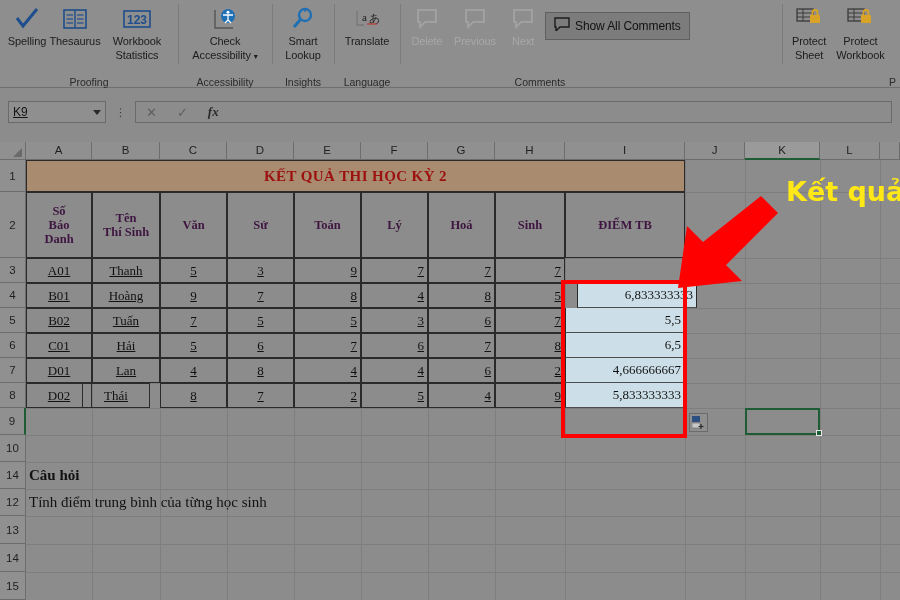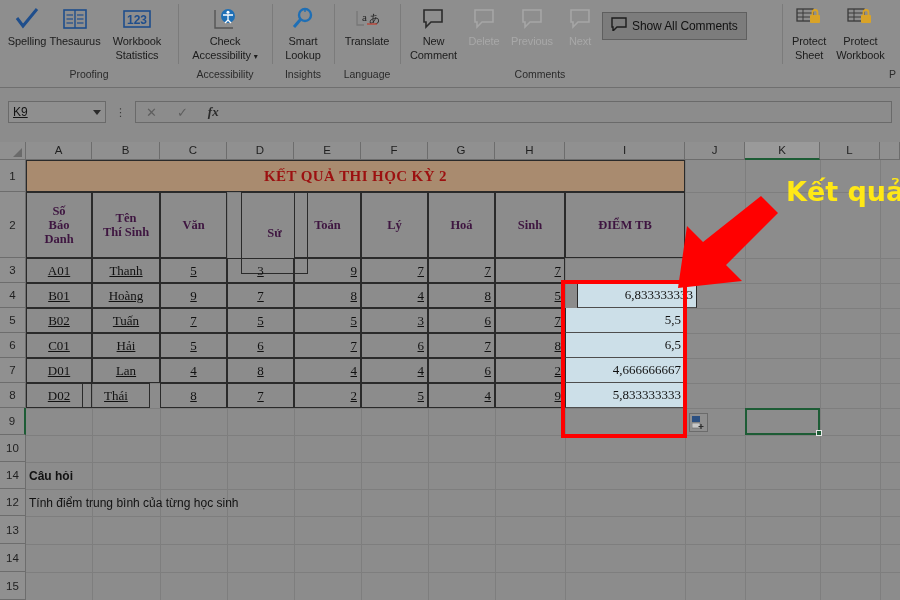--- a/index.html
+++ b/index.html
@@ -29,21 +29,21 @@
     display: flex; flex-direction: column; align-items: center;
     padding: 2px 5px; min-width: 44px; cursor: default;
   }
   .rib-ico { height: 30px; display: flex; align-items: center; justify-content: center; }
   .rib-lbl {
     font-size: 11px; color: #1c1c1c; text-align: center; line-height: 12.5px;
     margin-top: 1px; letter-spacing: -0.1px;
   }
   .rib-lbl.dim { color: #a8a8a8; }
   .grp-name {
-    position: absolute; bottom: 8px; left: 0; width: 100%;
+    position: absolute; bottom: 0; left: 0; width: 100%;
     text-align: center; font-size: 10.5px; color: #2b2b2b;
   }
   .toggle-btn {
     display: flex; align-items: center; gap: 5px;
     border: 1px solid #5f5f5f; background: #7c7c7c;
     padding: 4px 8px; margin-top: 10px; cursor: default;
   }
   .toggle-btn .rib-lbl { font-size: 12px; margin: 0; color: #111; }
 
   
@@ -125,21 +125,21 @@
     color: #3e1540; font-family: "Liberation Serif", serif; font-weight: bold;
     font-size: 12.5px; flex-direction: column; justify-content: center; line-height: 14px;
   }
   .data-cell { font-family: "Liberation Serif", serif; font-size: 13px; color: #111; text-decoration: underline; }
   .res-cell {
     background: #ccdfe8; font-family: "Liberation Serif", serif;
     font-size: 13px; color: #111;
     border-left: 1px solid #2a2a2a; border-right: 1px solid #2a2a2a;
     border-bottom: 1px solid #4d4d4d;
   }
-  .note-cell { font-family: Liberation Sans, sans-serif; font-size: 12px; color: #111; }
+  .note-cell { font-family: Liberation Serif, serif; font-size: 15px; color: #111; }
   .note-cell.bold { font-weight: bold; }
 
   
   .sel-cell {
     position: absolute; border: 2px solid #1d5c35; background: transparent;
   }
   .fill-handle {
     position: absolute; width: 6px; height: 6px; background: #1d5c35;
     border: 1px solid #e8e8e8;
   }
@@ -258,29 +258,20 @@
               </svg>
             </div>
             <div class="rib-lbl">Translate</div>
           </div>
         </div>
         <div class="grp-name">Language</div>
       </div>
 
       <div class="rib-group" style="width:382px">
         <div class="rib-items">
-          <div class="rib-btn">
-            <div class="rib-ico">
-              <svg width="26" height="24" viewBox="0 0 26 24">
-                <path d="M4 3 h18 v12 h-11 l-5 5 v-5 h-2 z" fill="none" stroke="#2b2b2b" stroke-width="1.6"></path>
-              </svg>
-            </div>
-            <div class="rib-lbl">New</div>
-            <div class="rib-lbl">Comment</div>
-          </div>
           <div class="rib-btn">
             <div class="rib-ico">
               <svg width="26" height="24" viewBox="0 0 26 24">
                 <path d="M4 3 h18 v12 h-11 l-5 5 v-5 h-2 z" fill="none" stroke="#a6a6a6" stroke-width="1.6"></path>
               </svg>
             </div>
             <div class="rib-lbl dim">Delete</div>
           </div>
           <div class="rib-btn">
             <div class="rib-ico">
@@ -433,21 +424,21 @@
       <div class="cell ctr hdr-cell bordered" style="left:0;top:32px;width:66px;height:66px">
         <span>Số</span>
         <span>Báo</span>
         <span>Danh</span>
       </div>
       <div class="cell ctr hdr-cell bordered" style="left:66px;top:32px;width:68px;height:66px">
         <span>Tên</span>
         <span>Thí Sinh</span>
       </div>
       <div class="cell ctr hdr-cell bordered" style="left:134px;top:32px;width:67px;height:66px">Văn</div>
-      <div class="cell ctr hdr-cell bordered" style="left:215px;top:32px;width:67px;height:82px">Sử</div>
+      <div class="cell ctr hdr-cell bordered" style="left:201px;top:32px;width:67px;height:66px">Sử</div>
       <div class="cell ctr hdr-cell bordered" style="left:268px;top:32px;width:67px;height:66px">Toán</div>
       <div class="cell ctr hdr-cell bordered" style="left:335px;top:32px;width:67px;height:66px">Lý</div>
       <div class="cell ctr hdr-cell bordered" style="left:402px;top:32px;width:67px;height:66px">Hoá</div>
       <div class="cell ctr hdr-cell bordered" style="left:469px;top:32px;width:70px;height:66px">Sinh</div>
       <div class="cell ctr hdr-cell bordered" style="left:539px;top:32px;width:120px;height:66px">ĐIỂM TB</div>
 
       <div class="cell ctr data-cell bordered" style="left:0;top:98px;width:66px;height:25px">A01</div>
       <div class="cell ctr data-cell bordered" style="left:66px;top:98px;width:68px;height:25px">Thanh</div>
       <div class="cell ctr data-cell bordered" style="left:134px;top:98px;width:67px;height:25px">5</div>
       <div class="cell ctr data-cell bordered" style="left:201px;top:98px;width:67px;height:25px">3</div>

